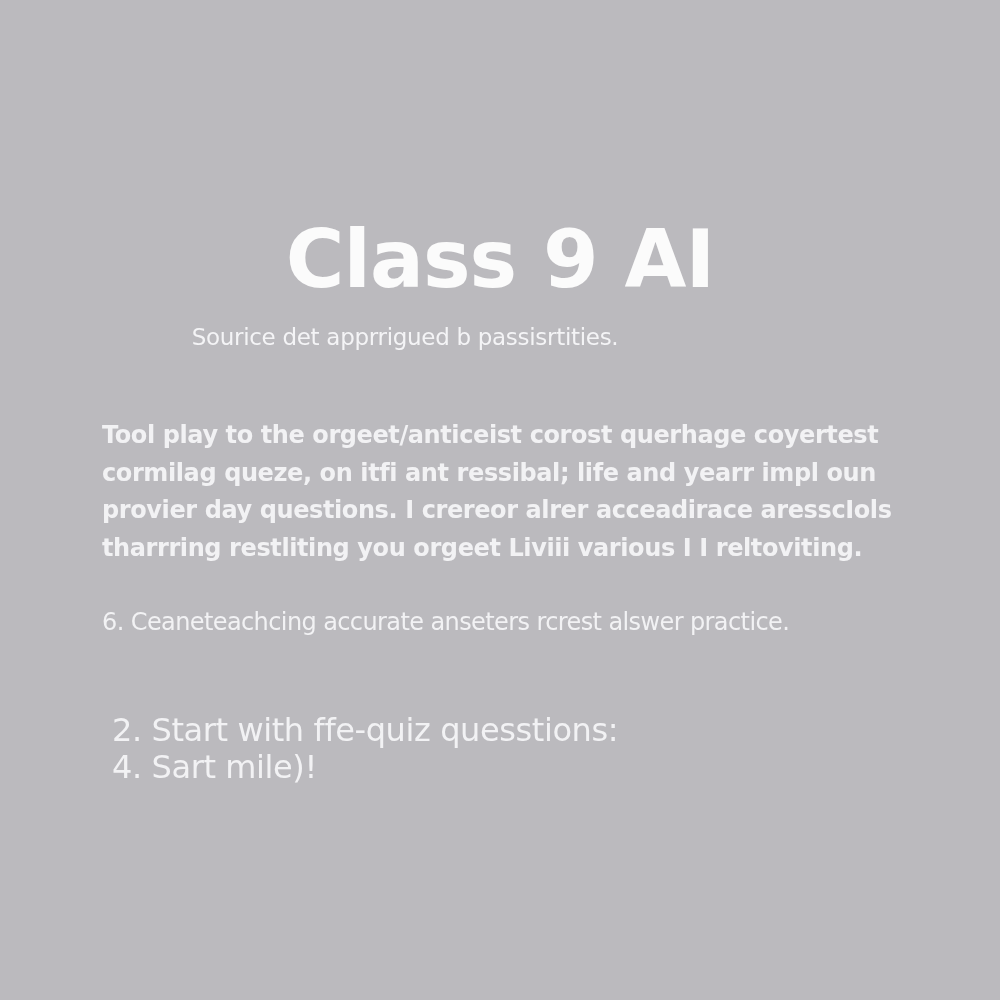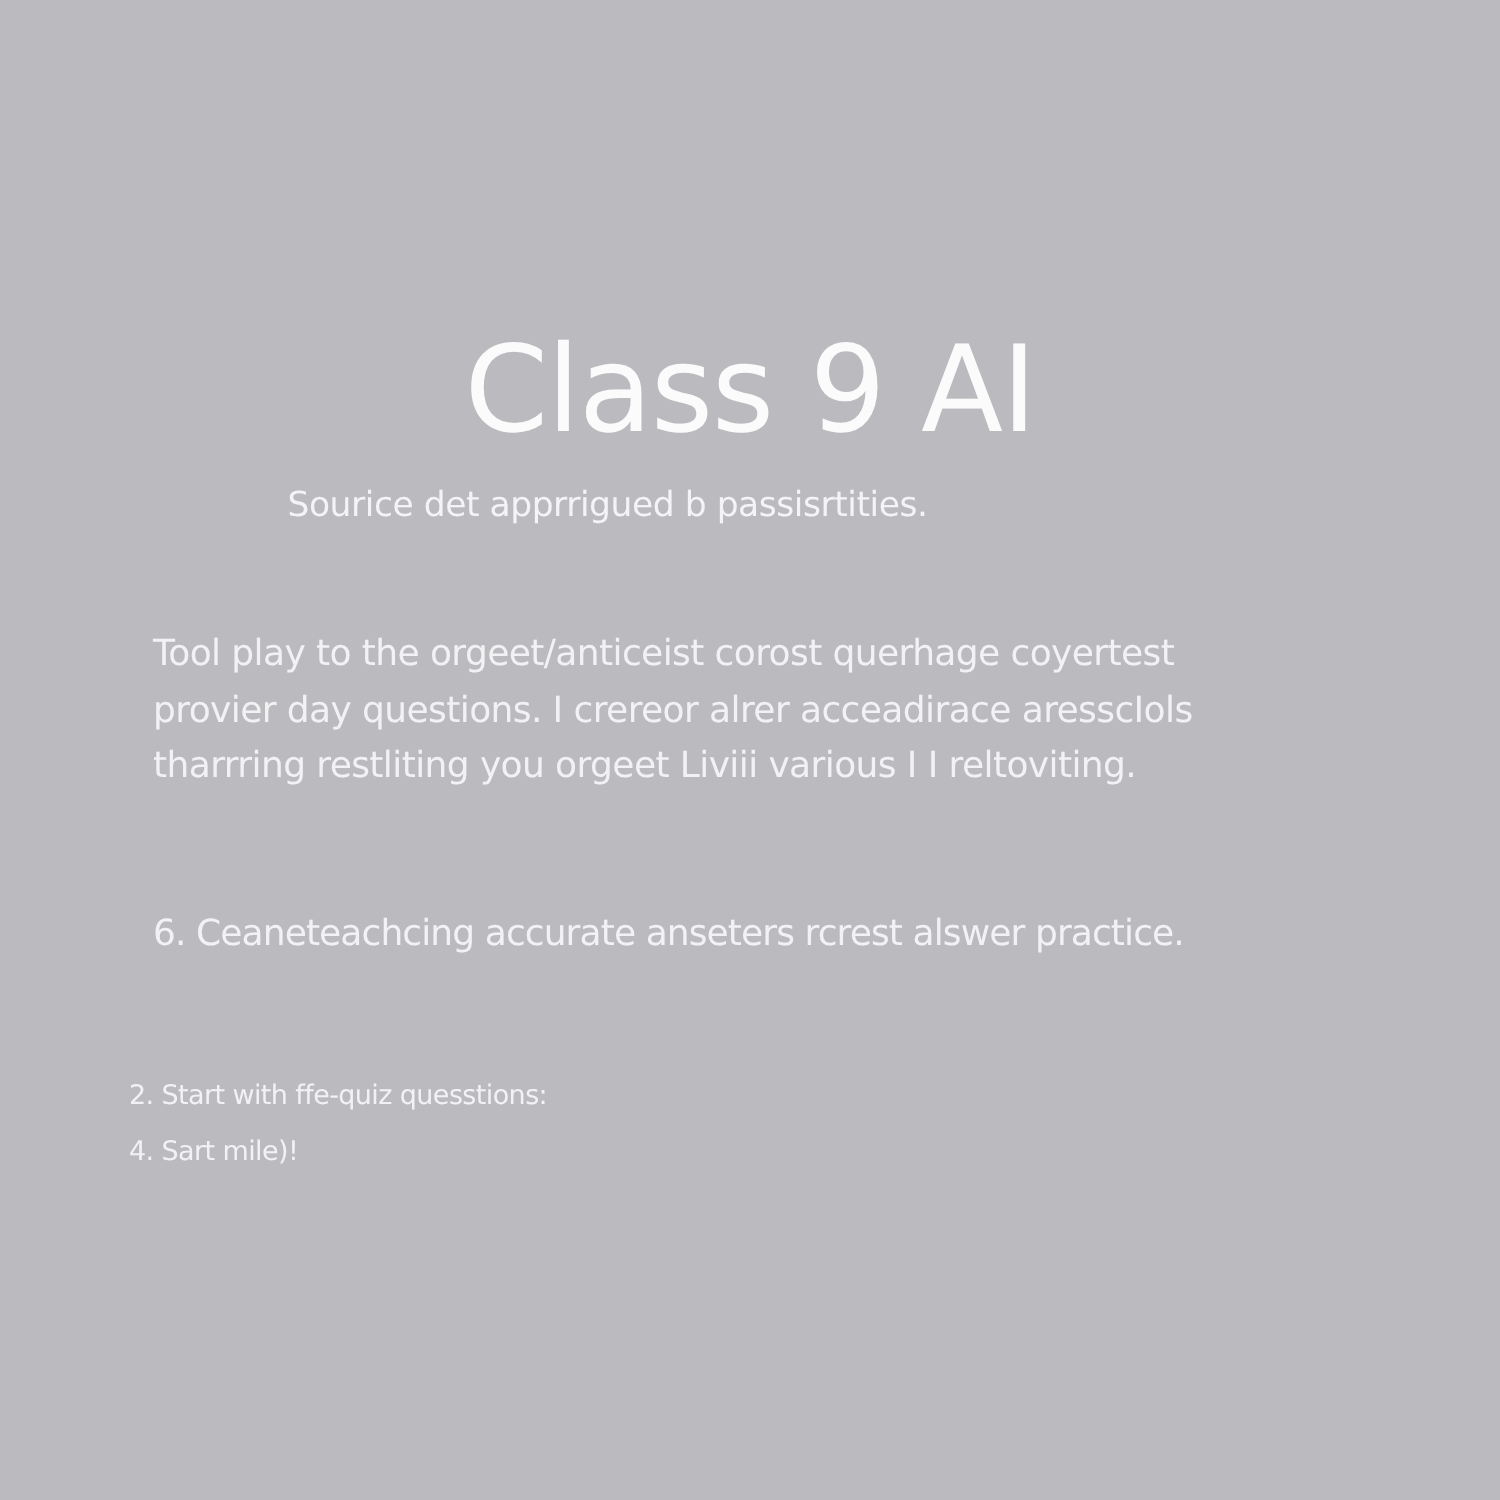--- a/index.html
+++ b/index.html
@@ -15,21 +15,21 @@
       font-family: "DejaVu Sans", "Liberation Sans", sans-serif;
       color: #ffffff;
     }
     .title {
       position: absolute;
       left: 0;
       width: 1000px;
       top: 212px;
       text-align: center;
       font-family: "DejaVu Sans", sans-serif;
-      font-weight: normal;
+      font-weight: bold;
       font-size: 80px;
       line-height: 96px;
       letter-spacing: -1px;
       color: #fbfbfb;
       margin: 0;
     }
     .subtitle {
       position: absolute;
       left: 0;
       width: 810px;
@@ -48,57 +48,59 @@
       width: 820px;
       font-size: 24px;
       line-height: 37.5px;
       color: #f2f2f4;
       letter-spacing: -0.4px;
       margin: 0;
     }
     .body-paragraph .line {
       display: block;
       white-space: nowrap;
+      font-weight: bold;
     }
     .note-line {
       position: absolute;
       left: 102px;
       top: 605px;
       font-size: 24px;
       line-height: 34px;
       color: #f2f2f4;
       letter-spacing: -0.6px;
       white-space: nowrap;
       margin: 0;
     }
     .step-list {
       position: absolute;
-      left: 86px;
+      left: 112px;
       top: 712px;
       margin: 0;
       padding: 0;
       list-style: none;
-      font-size: 18px;
+      font-size: 32px;
       line-height: 37px;
       color: #f2f2f4;
       letter-spacing: -0.4px;
     }
     .step-list li {
       white-space: nowrap;
     }
   </style>
 </head>
 <body>
 
 <h1 class="title">Class 9 AI</h1>
 
 <p class="subtitle">Sourice det apprrigued b passisrtities.</p>
 
 <p class="body-paragraph">
   <span class="line">Tool play to the orgeet/anticeist corost querhage coyertest</span>
+  <span class="line">cormilag queze, on itfi ant ressibal; life and yearr impl oun</span>
   <span class="line">provier day questions. I crereor alrer acceadirace aresscIols</span>
   <span class="line">tharrring restliting you orgeet Liviii various I I reltoviting.</span>
 </p>
 
 <p class="note-line">6. Ceaneteachcing accurate anseters rcrest alswer practice.</p>
 
 <ul class="step-list">
   <li>2. Start with ffe-quiz quesstions:</li>
   <li>4. Sart mile)!</li>
 </ul>

